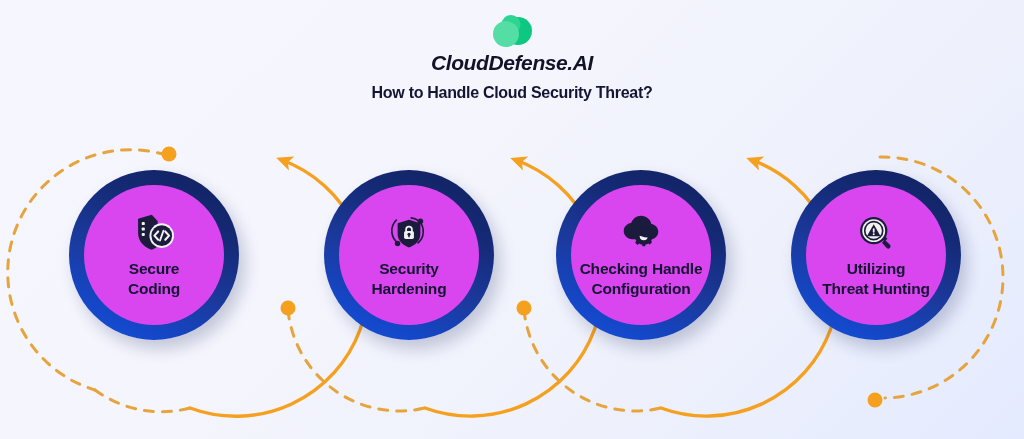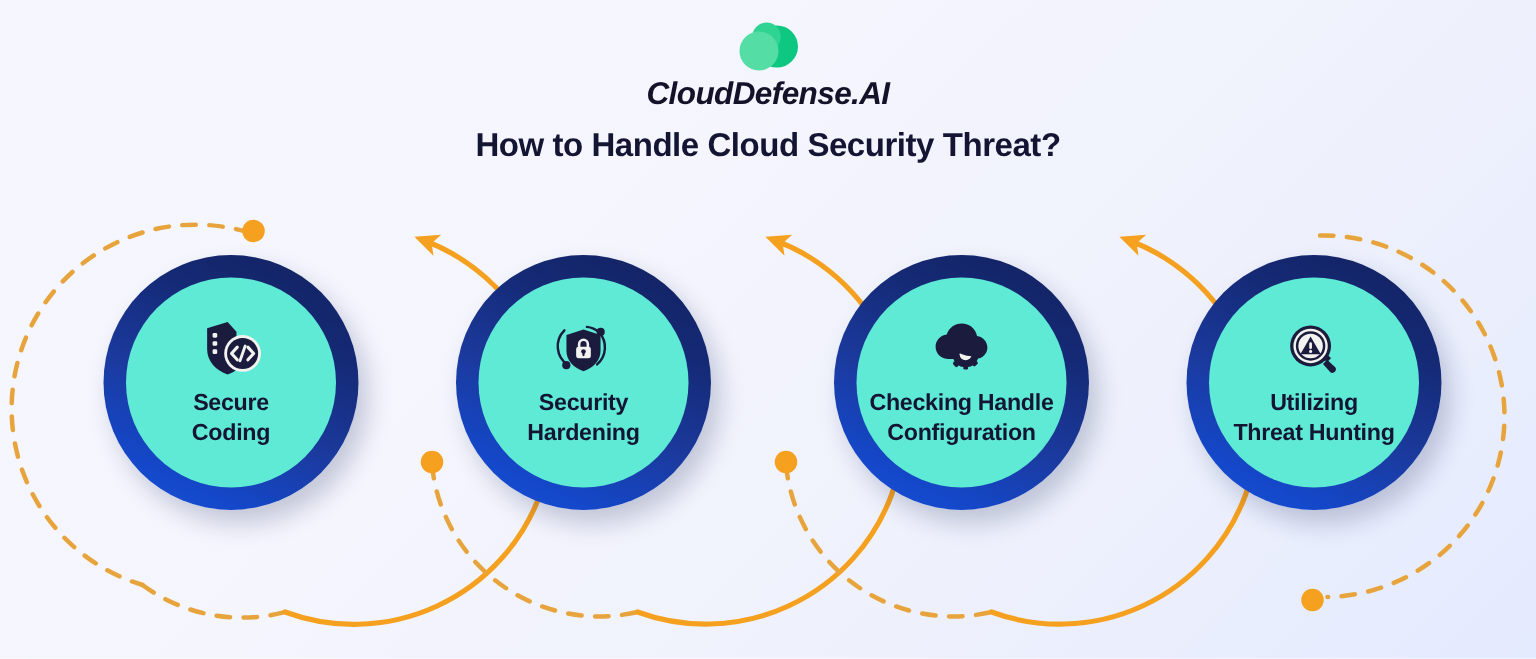--- a/index.html
+++ b/index.html
@@ -41,21 +41,21 @@
     letter-spacing: -0.4px;
     color: #121229;
     font-style: italic;
   }
   .page-title {
     position: absolute;
     top: 84px;
     left: 0;
     width: 1024px;
     text-align: center;
-    font-size: 22px;
+    font-size: 16px;
     font-weight: bold;
     letter-spacing: -0.3px;
     color: #141433;
   }
 
   
   .flow {
     position: absolute;
     top: 136px;
     left: 0;
@@ -70,36 +70,36 @@
     height: 300px;
   }
 
   .node {
     position: absolute;
     width: 170px;
     height: 170px;
     top: 34px;
   }
   .node-0 { left: 69px; }
-  .node-1 { left: 304px; }
+  .node-1 { left: 324px; }
   .node-2 { left: 556px; }
   .node-3 { left: 791px; }
 
   .ring {
     position: absolute;
     inset: 0;
     border-radius: 50%;
     background: linear-gradient(205deg, #12205c 0%, #152a76 30%, #1b3a9e 58%, #1447c8 82%, #1b54dd 100%);
     box-shadow: 6px 9px 16px rgba(20, 30, 80, 0.22);
   }
   .disc {
     position: absolute;
     inset: 15px;
     border-radius: 50%;
-    background: #5eead4;
+    background: #d946ef;
     display: flex;
     flex-direction: column;
     align-items: center;
     justify-content: center;
   }
   .node-icon {
     width: 44px;
     height: 40px;
     margin-bottom: 7px;
   }

